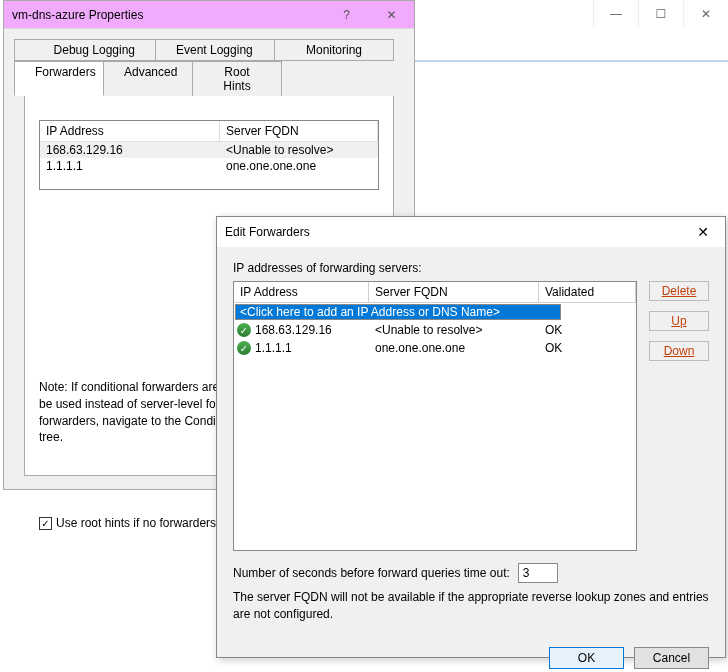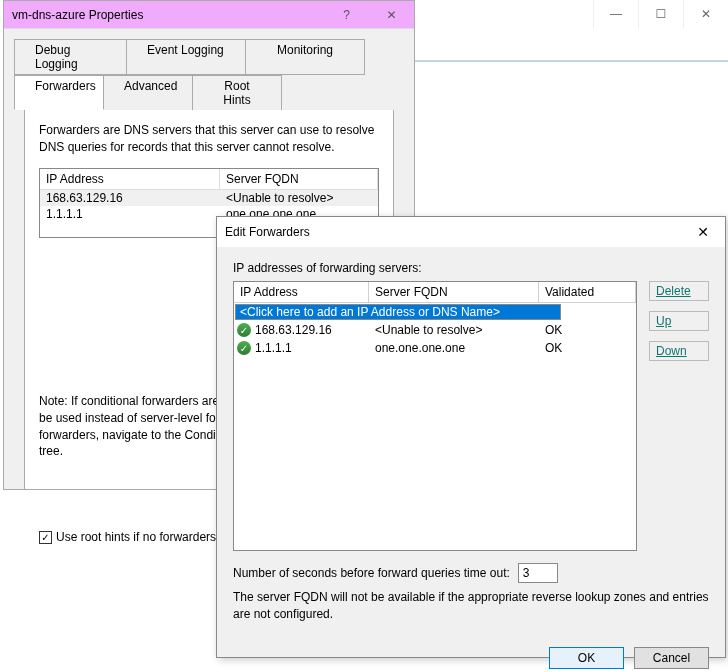--- a/index.html
+++ b/index.html
@@ -43,21 +43,21 @@
     .d2-th.c2 { width: 170px; }
     .d2-th.c3 { flex: 1; }
     .d2-row { display: flex; align-items: center; padding: 1px 0; }
     .d2-c { padding: 1px 6px; }
     .d2-c.c1 { width: 135px; display: flex; align-items: center; gap: 4px; padding-left: 3px; }
     .d2-c.c2 { width: 170px; }
     .d2-c.c3 { flex: 1; }
     .check-circle { width: 14px; height: 14px; border-radius: 50%; background: linear-gradient(#4caf50,#2e7d32); color: #fff; font-size: 10px; display: inline-flex; align-items: center; justify-content: center; flex: 0 0 14px; }
     .placeholder-cell { padding: 0 4px; border: 1px solid #888; background: #0078d7; color: #fff; margin: 1px 75px 1px 1px; }
     .side-btns { display: flex; flex-direction: column; gap: 10px; width: 60px; }
-    .side-btn { padding: 2px 6px; border: 1px solid #bbb; background: #f0f0f0; color: #0f766e; text-align: left; text-decoration: underline; }
+    .side-btn { padding: 2px 6px; border: 1px solid #bbb; background: #f0f0f0; color: #c2410c; text-align: center; text-decoration: underline; }
     .timeout-row { margin-top: 12px; display: flex; align-items: center; gap: 8px; }
     .timeout-input { width: 40px; border: 1px solid #888; background: #fff; padding: 2px 4px; }
     .d2-footer { display: flex; justify-content: flex-end; gap: 10px; padding: 10px 16px; }
     .close-x { font-size: 14px; padding: 4px 8px; }
 
     
     .bgwin-top { position: absolute; top: 0; right: 0; height: 28px; display: flex; }
     .bg-btn { width: 45px; height: 28px; border-left: 1px solid #eee; display:flex;align-items:center;justify-content:center;color:#666; }
     .bg-line { position:absolute; top:60px; left:410px; right:0; height:2px; background:#c0d5e8; }
   </style>
@@ -76,33 +76,32 @@
     <span>vm-dns-azure Properties</span>
     <div class="title-actions">
       <div class="title-btn">?</div>
       <div class="title-btn title-close">✕</div>
     </div>
   </div>
 
   <div class="tabs-outer">
     <div class="tabs-rows">
       <div class="tabs-row">
-        <div class="tab row2" style="width:113px;text-align:left">Debug Logging</div>
+        <div class="tab row2" style="width:142px;text-align:right">Debug Logging</div>
         <div class="tab row2" style="width:120px;">Event Logging</div>
         <div class="tab row2" style="width:120px;text-align:center">Monitoring</div>
       </div>
       <div class="tabs-row">
         <div class="tab selected" style="width:90px;text-align:center">Forwarders</div>
         <div class="tab" style="width:90px;text-align:center">Advanced</div>
         <div class="tab" style="width:90px;text-align:center">Root Hints</div>
       </div>
     </div>
 
     <div class="body" style="height:380px; position:relative;">
-      <div class="text">Forwarders are DNS servers that this server can use to resolve DNS queries for records that this server cannot resolve.</div>
 
       <div class="table" style="height:70px;">
         <div class="thead">
           <div class="th">IP Address</div>
           <div class="th">Server FQDN</div>
         </div>
         <div class="trow sel">
           <div class="td1">168.63.129.16</div>
           <div>&lt;Unable to resolve&gt;</div>
         </div>

